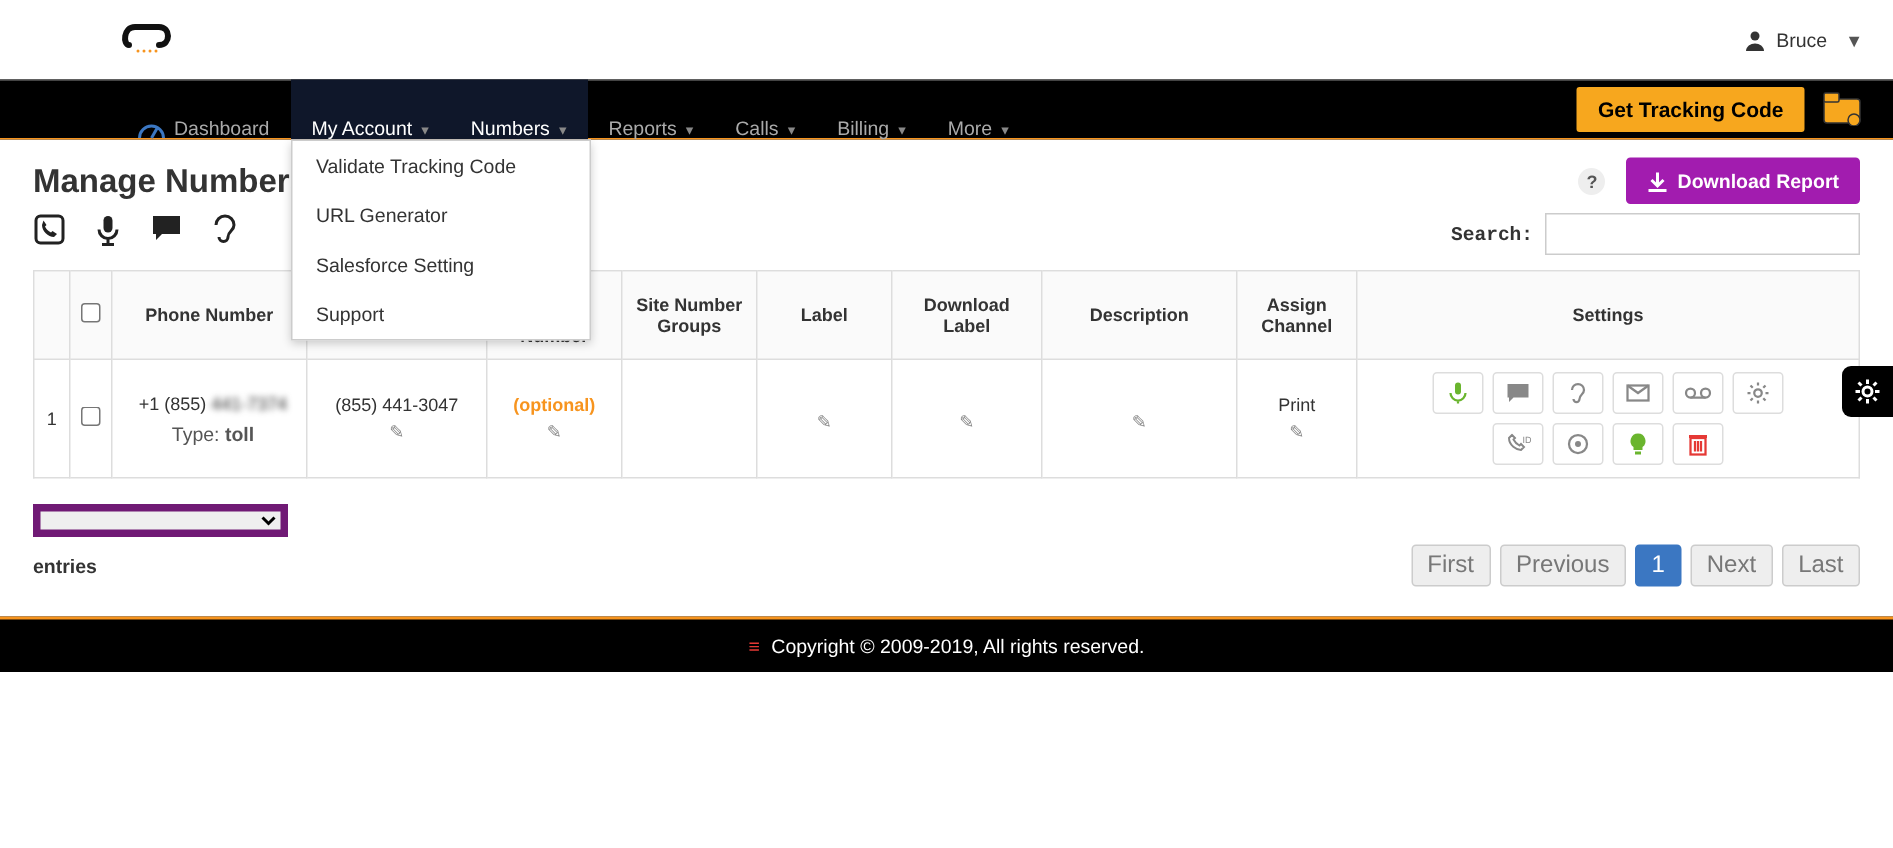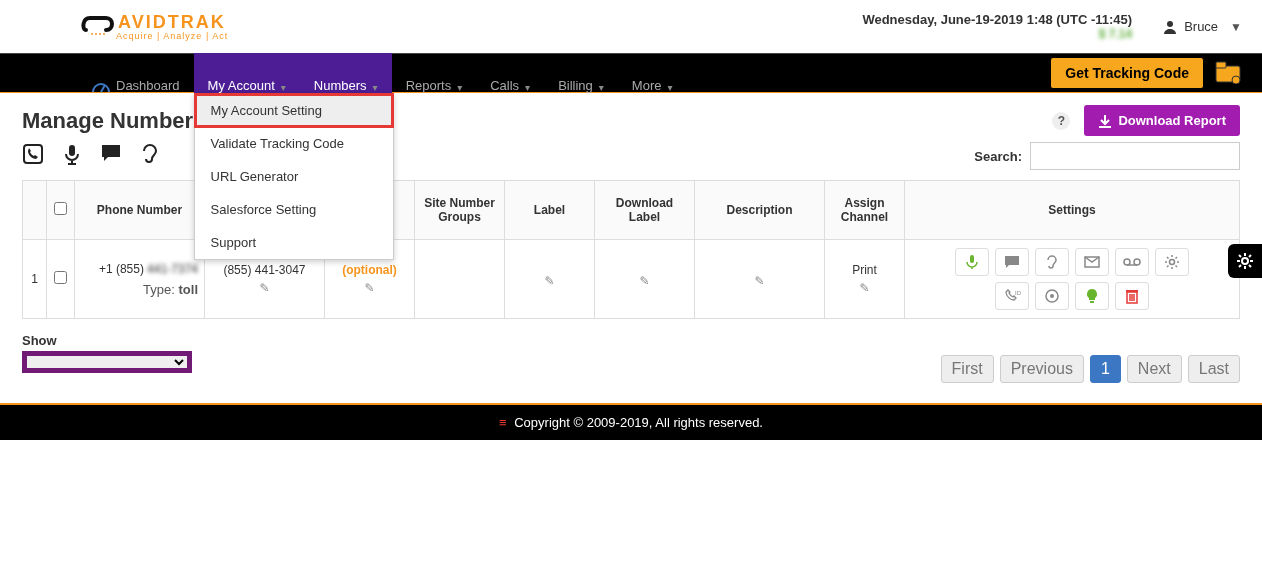--- a/index.html
+++ b/index.html
@@ -14,21 +14,21 @@
   .spacer { flex: 1; }
   .datetime { font-weight: bold; text-align: right; }
   .balance { color: #5fae3a; font-weight: bold; text-align: right; font-size: 12px; filter: blur(2px); }
   .user-menu { margin-left: 30px; display: flex; align-items: center; cursor: pointer; }
   .user-menu svg { margin-right: 6px; }
   .caret-down { margin-left: 12px; font-size: 12px; color: #555; }
   
   
   .navbar { background: #000; display: flex; align-items: center; padding: 0 20px 0 78px; height: 40px; border-top: 1px solid #444; border-bottom: 1px solid #f7941e; }
   .nav-item { color: #aaa; padding: 0 14px; height: 40px; display: flex; align-items: flex-end; cursor: pointer; position: relative; }
-  .nav-item.active { background: #4c1d95; color: #fff; }
+  .nav-item.active { background: #0f172a; color: #fff; }
   .nav-item .nav-caret { margin-left: 6px; font-size: 10px; color: #888; }
   .nav-dashboard-icon { margin-right: 6px; }
   .nav-spacer { flex: 1; }
   .btn-tracking { background: #f7a71e; color: #000; font-weight: bold; border: 1px solid #000; padding: 7px 14px; border-radius: 3px; cursor: pointer; font-size: 14px; }
   .folder-icon { margin-left: 10px; cursor: pointer; }
   
   
   .dropdown { position: absolute; top: 40px; left: 0; background: #fff; border: 1px solid #ccc; min-width: 200px; z-index: 100; box-shadow: 0 2px 6px rgba(0,0,0,0.2);}
   .dropdown-item { padding: 9px 16px; color: #333; cursor: pointer; }
   .dropdown-item.highlight { background: #eee; outline: 3px solid #e53935; outline-offset: -2px; }
@@ -38,28 +38,28 @@
   .page-header { display: flex; align-items: center; margin-bottom: 6px; }
   .page-title { font-size: 22px; font-weight: bold; color: #333; }
   .help-icon { margin-left: auto; margin-right: 14px; color: #555; background:#eee; border-radius:50%; width:18px; height:18px; display:inline-flex; align-items:center; justify-content:center; font-weight:bold; font-size:12px;}
   .btn-download { background: #a21caf; color: #fff; padding: 8px 14px; border-radius: 3px; cursor: pointer; font-weight: bold; display:flex; align-items:center;}
   .btn-download svg { margin-right: 6px; }
   
   .toolbar-row { display: flex; align-items: center; margin: 6px 0 10px 0; }
   .toolbar-icons { display: flex; gap: 18px; font-size: 20px; color: #222; }
   .toolbar-icons .icon { cursor: pointer; }
   .search-wrap { margin-left: auto; display: flex; align-items: center; }
-  .search-label { font-weight: bold; margin-right: 8px; }
+  .search-label { font-weight: bold; margin-right: 8px; font-family: Liberation Mono, monospace; }
   .search-input { border: 1px solid #ccc; padding: 5px 8px; width: 210px; height: 28px; }
   
   
   .tbl { width: 100%; border-collapse: collapse; border: 1px solid #ddd; }
   .tbl th, .tbl td { border: 1px solid #ddd; padding: 8px 6px; text-align: center; font-size: 12px; vertical-align: middle; }
   .tbl th { background: #fafafa; font-weight: bold; color: #333; }
-  .tbl td.left { text-align: right; padding-left: 11px; }
+  .tbl td.left { text-align: center; padding-left: 11px; }
   .phone-cell { text-align: left; }
   .phone-cell .blur { filter: blur(2px); display:inline;}
   .phone-type { font-size: 13px; color: #555; margin-top: 6px; }
   .optional { color: #f7941e; font-weight: bold; }
   .edit-icon { color: #888; cursor: pointer; display:inline-block; margin-top:4px;}
   .settings-cell { white-space: normal; }
   .settings-icons { display: flex; flex-wrap: wrap; gap: 6px; justify-content: center; max-width: 260px; margin: 0 auto; }
   .settings-icons .sicon { width: 34px; height: 28px; border: 1px solid #ddd; border-radius: 3px; display: flex; align-items: center; justify-content: center; cursor: pointer; font-size: 16px; color: #888; background:#fff;}
   .sicon.green { color: #6ab52e; }
   .sicon.red { color: #e53935; }
@@ -91,30 +91,22 @@
   <div class="logo">
     <span class="logo-icon">
       <svg width="36" height="30" viewBox="0 0 36 30">
           <path d="M6 22 C2 22 2 10 10 10 L26 10 C34 10 34 22 26 22" fill="none" stroke="#111" stroke-width="4" stroke-linecap="round"></path>
           <circle cx="12" cy="26" r="1" fill="#f7941e"></circle>
           <circle cx="16" cy="26" r="1" fill="#f7941e"></circle>
           <circle cx="20" cy="26" r="1" fill="#f7941e"></circle>
           <circle cx="24" cy="26" r="1" fill="#f7941e"></circle>
         </svg>
     </span>
-    <span>
-      <span class="logo-text">AVIDTRAK</span>
-      <span class="logo-sub">Acquire | Analyze | Act</span>
-    </span>
   </div>
   <div class="spacer"></div>
-  <div style="text-align:right;">
-    <div class="datetime">Wednesday, June-19-2019 1:48 (UTC -11:45)</div>
-    <div class="balance">$ 7.14</div>
-  </div>
   <div class="user-menu">
     <svg width="16" height="16" viewBox="0 0 16 16">
         <circle cx="8" cy="5" r="3" fill="#333"></circle>
         <path d="M2 15c0-3 3-5 6-5s6 2 6 5" fill="#333"></path>
       </svg>
     <span>Bruce</span>
     <span class="caret-down">▼</span>
   </div>
 </div>
 
@@ -124,21 +116,20 @@
         <path d="M1 13a8 8 0 0 1 16 0" fill="none" stroke="#3b77c2" stroke-width="2"></path>
         <line x1="9" y1="13" x2="13" y2="6" stroke="#3b77c2" stroke-width="2"></line>
       </svg>
     <span>Dashboard</span>
   </div>
   <div class="nav-item active" style="color:#fff;">
     <span>My Account</span>
     <span class="nav-caret">▾</span>
 
     <div class="dropdown">
-      <div class="dropdown-item highlight">My Account Setting</div>
       <div class="dropdown-item">Validate Tracking Code</div>
       <div class="dropdown-item">URL Generator</div>
       <div class="dropdown-item">Salesforce Setting</div>
       <div class="dropdown-item">Support</div>
     </div>
   </div>
   <div class="nav-item active" style="color:#fff;">
     <span>Numbers</span>
     <span class="nav-caret">▾</span>
   </div>
@@ -310,24 +301,24 @@
                   <rect x="1" y="2" width="12" height="2" fill="currentColor"></rect>
                 </svg>
               </span>
           </div>
         </td>
       </tr>
     </tbody>
   </table>
 
   <div class="show-row">
-    <div class="show-label">Show</div>
     <select class="show-select">
       <option>1000</option>
     </select>
+    <div class="entries-label">entries</div>
   </div>
 
   <div class="pagination">
     <span class="page-btn">First</span>
     <span class="page-btn">Previous</span>
     <span class="page-btn active">1</span>
     <span class="page-btn">Next</span>
     <span class="page-btn">Last</span>
   </div>
 </div>

